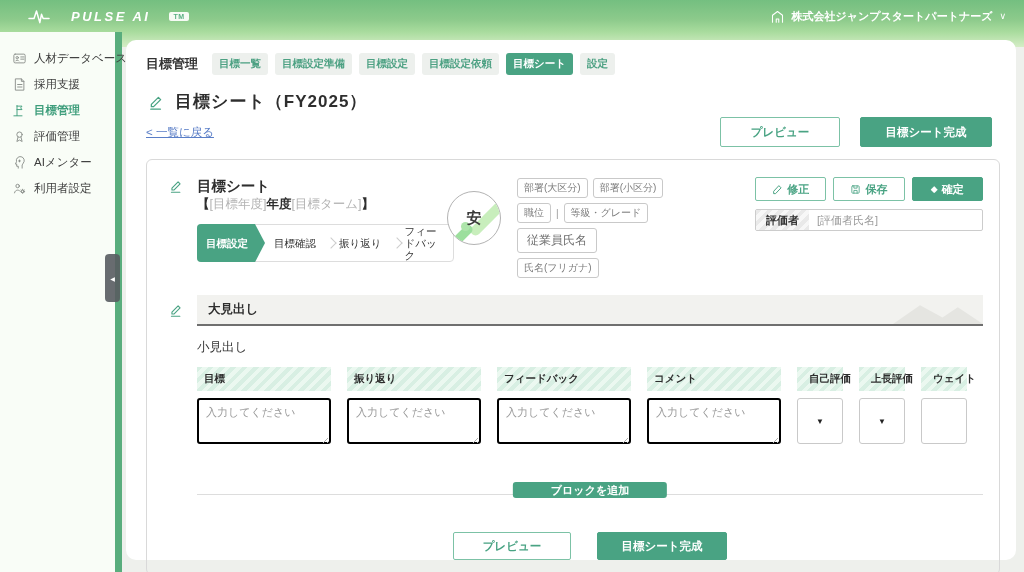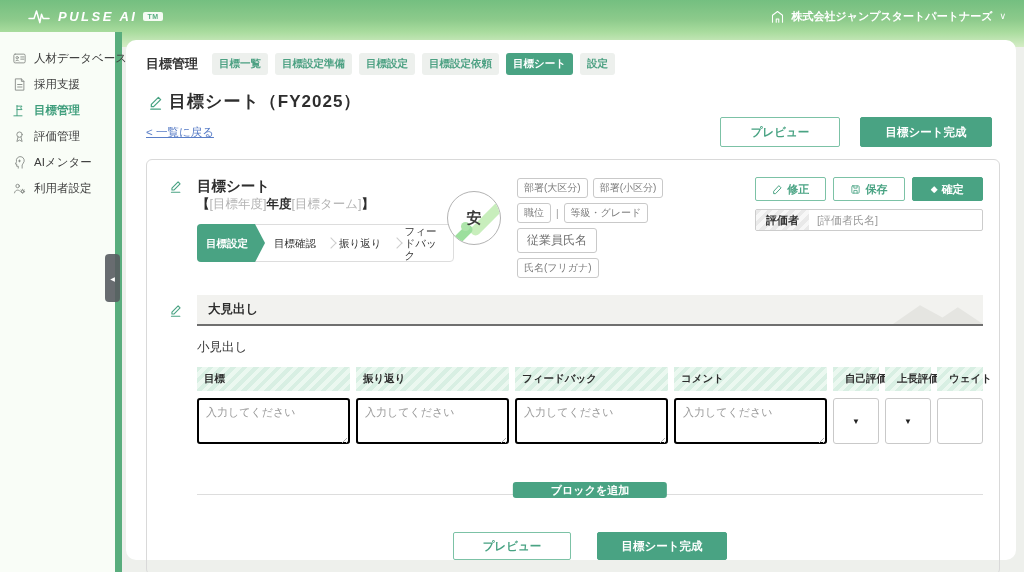--- a/index.html
+++ b/index.html
@@ -10,21 +10,21 @@
     background:#eef0ec; color:#333;
   }
   button { font-family:inherit; cursor:pointer; }
 
   
   .header {
     height:32px; padding:0 18px 0 26px;
     background:linear-gradient(to bottom,#74bf80 0%,#8cca8b 60%,#a9dc9e 100%);
     display:flex; align-items:center; justify-content:space-between;
   }
-  .logo { display:flex; align-items:center; gap:6px; color:#fff; }
+  .logo { display:flex; align-items:center; gap:19px; color:#fff; }
   .logo svg { display:block; }
   .logo-text { font-style:italic; font-weight:bold; font-size:13px; letter-spacing:2.5px; }
   .tm-badge { background:#f6fbf4; color:#57ae80; font-size:7px; font-weight:bold; padding:1px 4px; border-radius:2px; letter-spacing:.5px; }
   .account { display:flex; align-items:center; gap:7px; color:#fff; font-size:11px; font-weight:bold; cursor:pointer; }
   .account .caret { font-size:9px; font-weight:normal; }
 
   
   .app { display:flex; height:540px; }
   .sidebar {
     width:122px; flex-shrink:0; position:relative;
@@ -51,21 +51,21 @@
     display:flex; flex-direction:column;
   }
 
   
   .tabrow { display:flex; align-items:center; gap:7px; }
   .section-label { font-size:13px; font-weight:bold; color:#333; margin-right:7px; }
   .tab { font-size:10.5px; font-weight:bold; color:#4da183; background:#edf0ed; padding:4px 7px; border-radius:3px; white-space:nowrap; cursor:pointer; }
   .tab.active { background:#49a383; color:#fff; }
 
   
-  .titlerow { display:flex; align-items:center; gap:5px; margin:15px 0 0 2px; }
+  .titlerow { display:flex; align-items:center; gap:11px; margin:15px 0 0 2px; }
   .page-title { font-size:17px; font-weight:bold; color:#2e2e2e; letter-spacing:1px; }
   .edit-icon { display:inline-flex; cursor:pointer; flex-shrink:0; }
 
   .subrow { display:flex; justify-content:space-between; align-items:center; margin-top:4px; }
   .back-link { font-size:11.5px; color:#5a7ec7; text-decoration:underline; cursor:pointer; }
   .top-actions { display:flex; gap:20px; margin-right:8px; }
   .btn-outline { background:#fff; border:1px solid #7cc2a6; color:#49a383; font-weight:bold; font-size:11.5px; border-radius:2px; width:120px; height:30px; }
   .btn-fill { background:#49a383; border:1px solid #49a383; color:#fff; font-weight:bold; font-size:11.5px; border-radius:2px; width:132px; height:30px; }
 
   
@@ -115,21 +115,21 @@
   .evaluator-value { color:#9a9a9a; padding:0 8px; }
 
   
   .section-row { display:flex; gap:8px; margin-top:12px; align-items:center; }
   .heading-bar { flex:1; background:#f2f2ef; border-bottom:2px solid #6f6f6f; padding:6px 11px; font-size:12.5px; font-weight:bold; color:#2e2e2e; position:relative; overflow:hidden; }
   .heading-bar .mountains { content:""; position:absolute; right:0; top:0; bottom:0; width:90px; background:#e5e5e1;
     clip-path:polygon(0 100%,30% 35%,55% 78%,72% 42%,100% 100%); }
   .subheading { margin:13px 0 0 28px; font-size:12.5px; color:#333; }
 
   
-  .goal-table { margin:11px 0 0 28px; display:grid; grid-template-columns:1fr 1fr 1fr 1fr 46px 46px 46px; gap:6px; row-gap:7px; }
+  .goal-table { margin:11px 16px 0 28px; display:grid; grid-template-columns:1fr 1fr 1fr 1fr 46px 46px 46px; gap:16px; row-gap:7px; }
   .th { background:repeating-linear-gradient(135deg,#d8efe3 0 4px,#ebf8f0 4px 8px); font-size:10.5px; font-weight:bold; color:#2e2e2e; padding:5px 7px; white-space:nowrap; }
   .th.small { padding:5px 12px; }
   .ta-wrap { position:relative; }
   textarea { width:100%; height:46px; border:2px solid #000000; border-radius:3px; padding:5px 7px; font-size:11px; font-family:Liberation Serif, serif; color:#333; resize:none; background:#fff; }
   textarea::placeholder { color:#9a9a9a; }
   .grip { position:absolute; right:3px; bottom:5px; width:7px; height:7px; clip-path:polygon(100% 0,100% 100%,0 100%);
     background:repeating-linear-gradient(135deg,#b0b0b0 0 1px,transparent 1px 3px); }
   .select-box { border:1px solid #c9c9c9; border-radius:3px; height:46px; background:#fff; display:flex; align-items:center; justify-content:center; cursor:pointer; }
   .select-box .caret { font-size:8px; color:#222; }
   .input-box { border:1px solid #c9c9c9; border-radius:3px; height:46px; background:#fff; }

